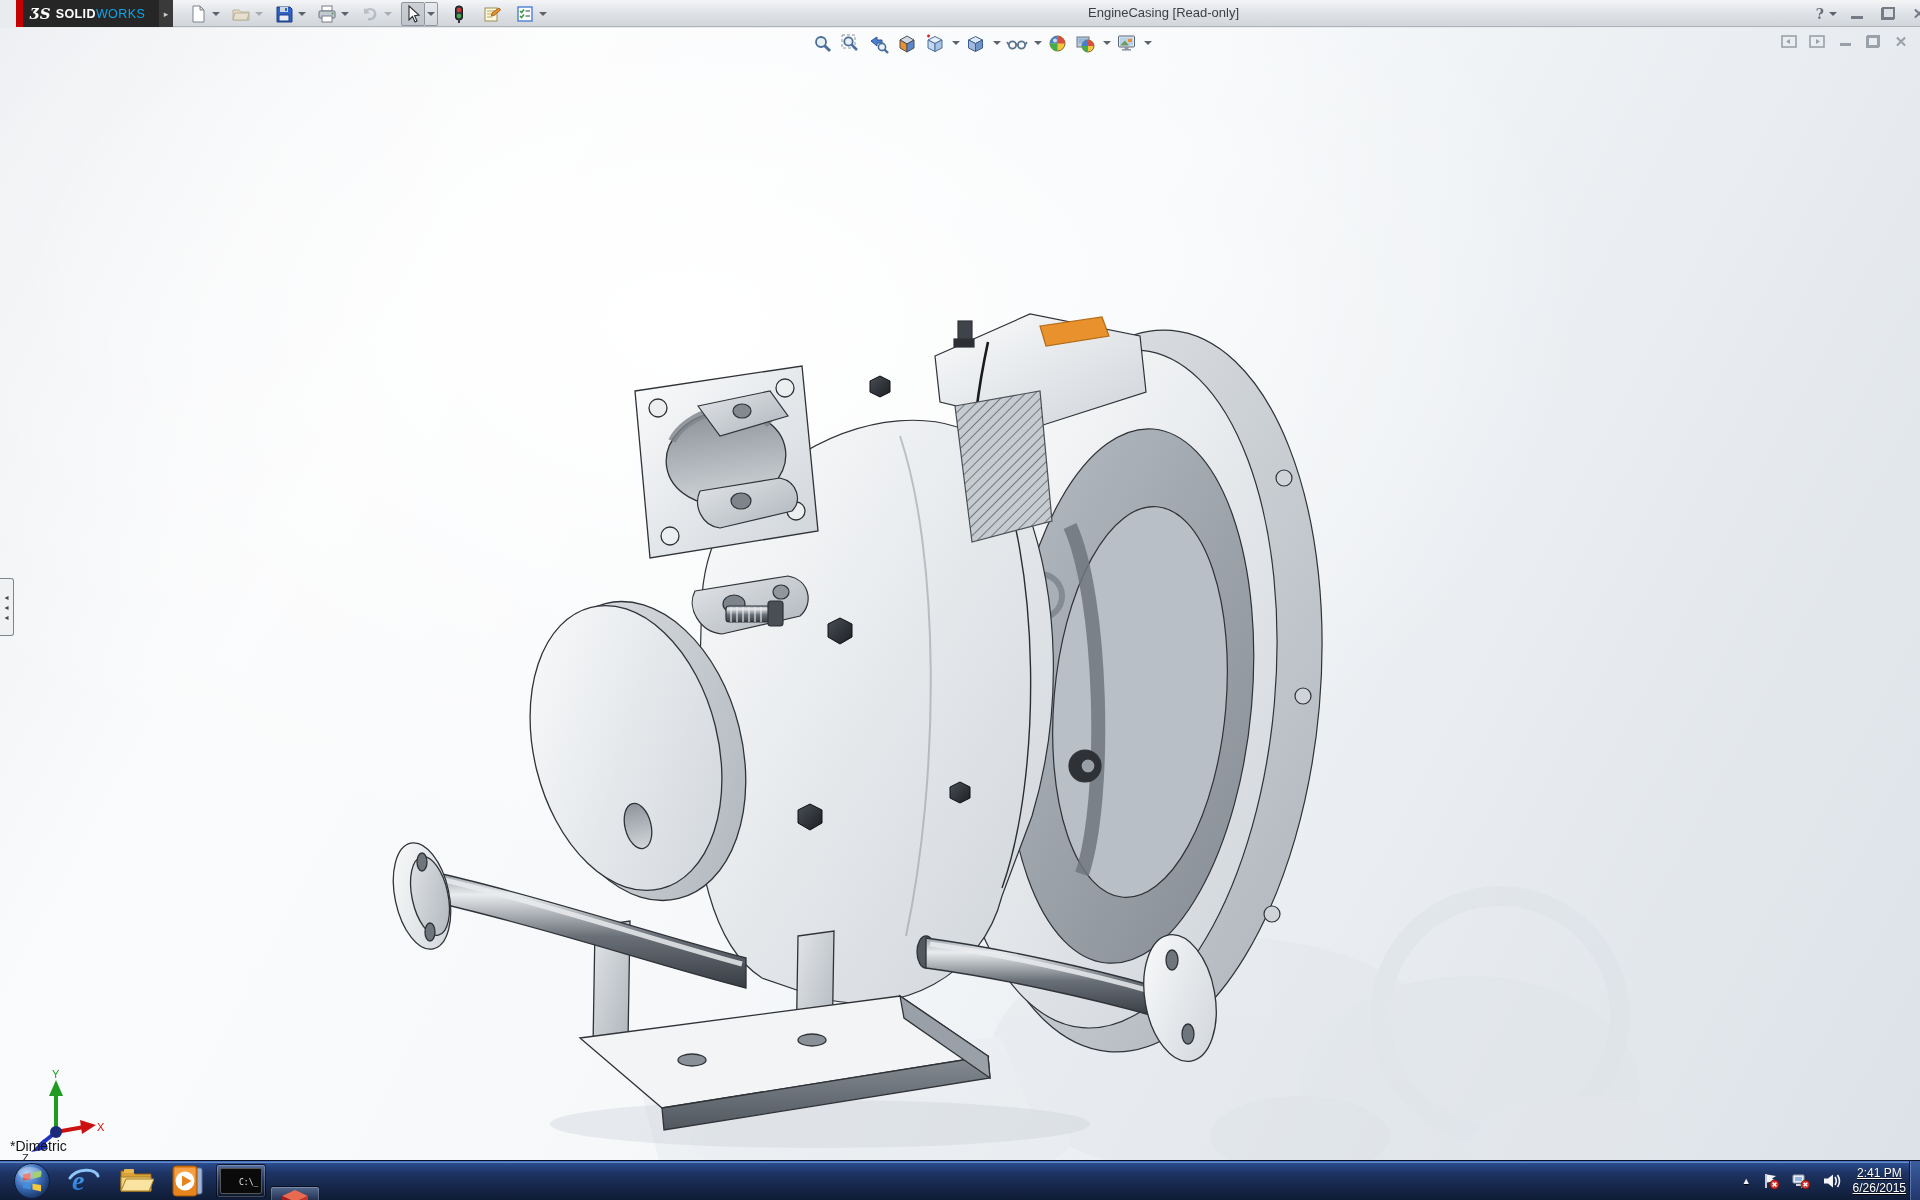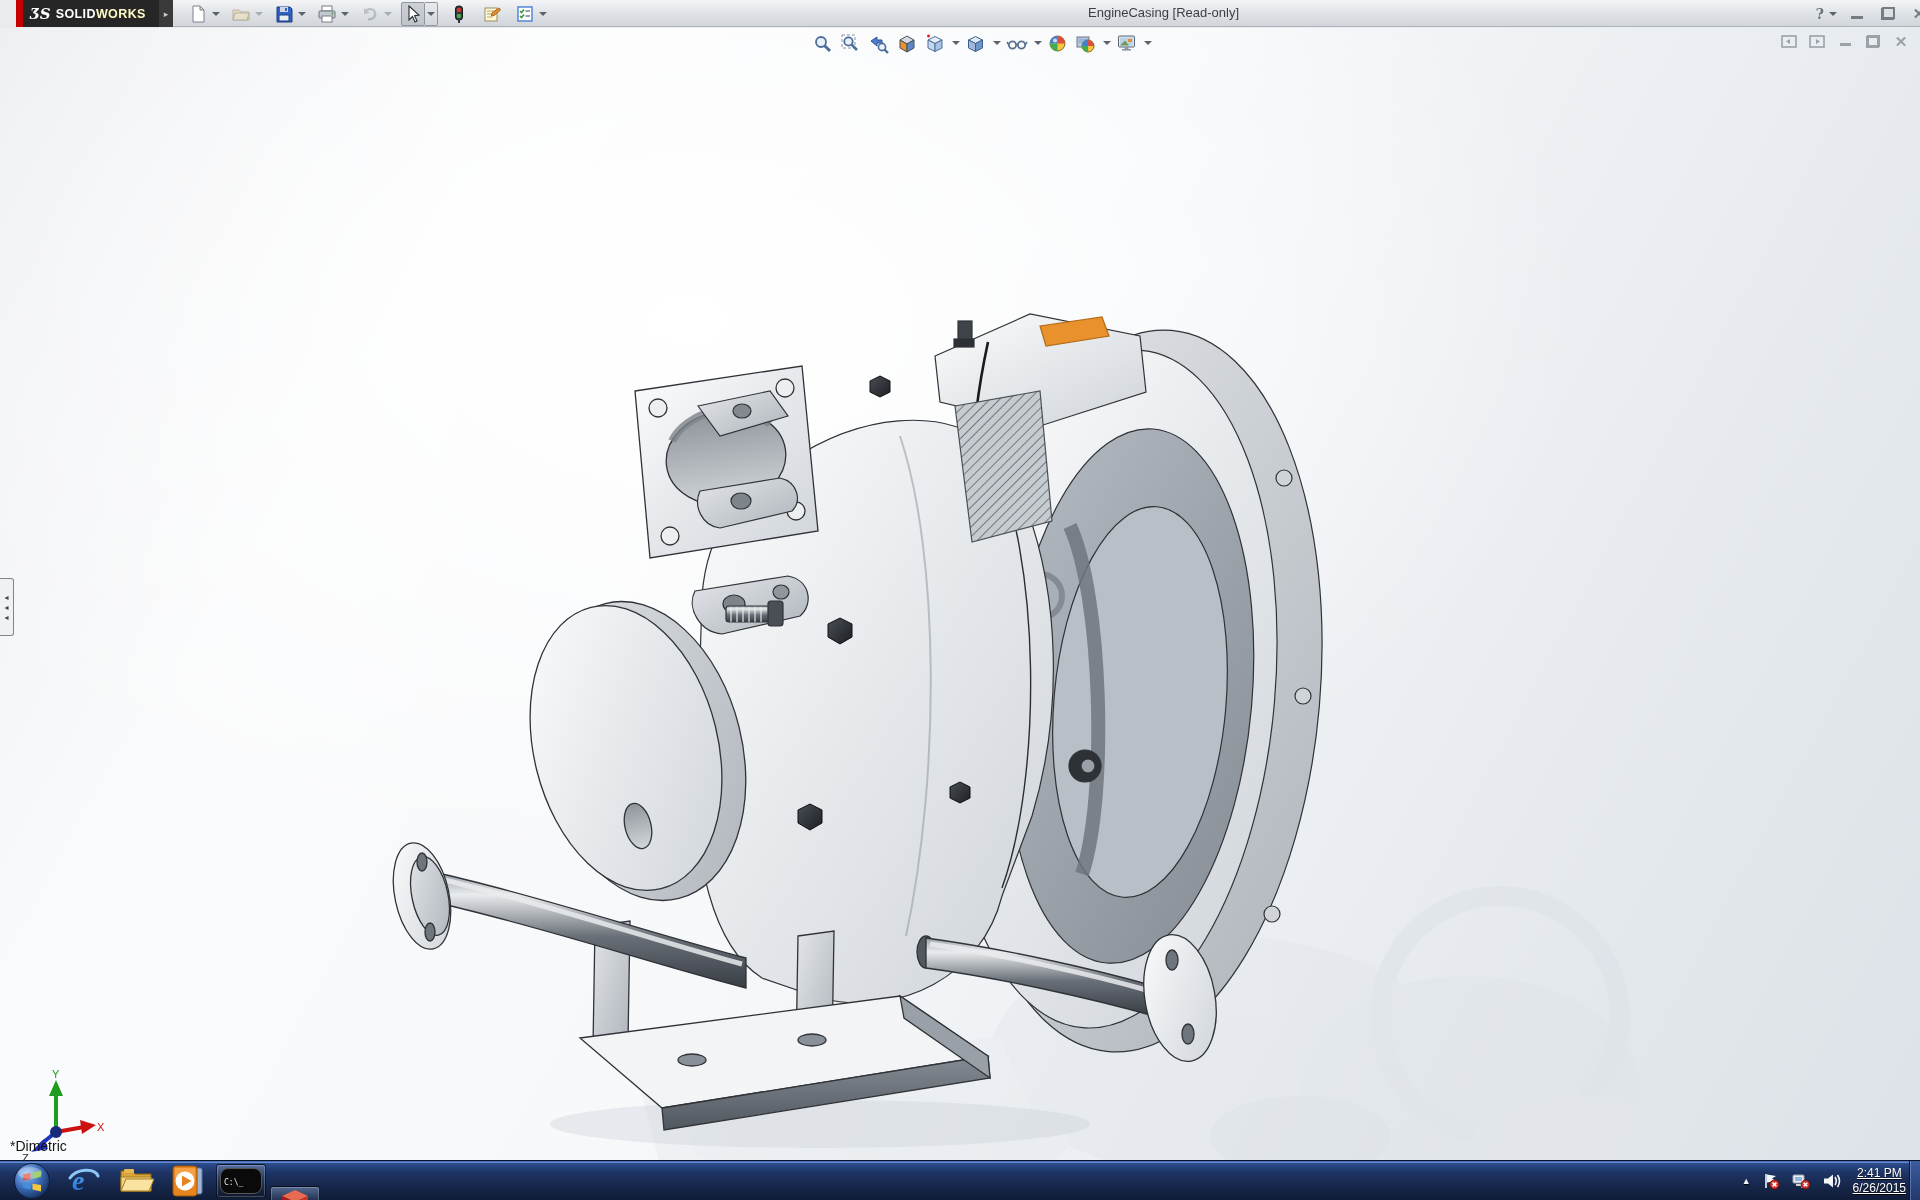--- a/index.html
+++ b/index.html
@@ -7,21 +7,21 @@
   #screen { position:relative; width:1920px; height:1200px; background:#e9ecef; }
 
   
   .titlebar { position:absolute; left:16px; top:0; width:1920px; height:27px;
     background:linear-gradient(#f4f5f7,#dcdfe4 60%,#d2d6db); border-bottom:1px solid #aeb3ba; z-index:50;padding-left:36px; }
   .logo-block { position:absolute; left:0; top:0; width:143px; height:27px; background:#262626;
     display:flex; align-items:center; padding-left:14px; }
   .logo-block::before { content:""; position:absolute; left:0; top:0; width:7px; height:27px; background:#c40000; }
   .logo-prefix { color:#fff; font-style:italic; font-weight:bold; font-size:15px; margin-right:5px; font-family:"DejaVu Serif",serif; }
   .logo-bold  { color:#fff; font-weight:bold; font-size:12.5px; letter-spacing:.4px; }
-  .logo-light { color:#fef9c3; font-weight:bold; font-size:12.5px; letter-spacing:.4px; }
+  .logo-light { color:#0ea5e9; font-weight:normal; font-size:12.5px; letter-spacing:.4px; }
   .logo-tab { position:absolute; left:143px; top:0; width:14px; height:27px; background:#3a3a3a;
     color:#c9c9c9; font-size:9px; display:flex; align-items:center; justify-content:center; cursor:pointer; }
 
   .main-toolbar { position:absolute; left:170px; top:0; height:27px; display:flex; align-items:center; }
   .tb-group { display:flex; align-items:center; margin-right:9px; }
   .tb-btn { width:24px; height:24px; display:flex; align-items:center; justify-content:center; border:1px solid transparent; border-radius:2px; }
   .tb-btn.pressed { background:linear-gradient(#cdd1d6,#bfc4ca); border:1px solid #8f96a0; }
   .tb-btn.disabled { opacity:.45; }
   .caret { width:0; height:0; border-left:4px solid transparent; border-right:4px solid transparent;
     border-top:4px solid #5c636c; margin-left:2px; }
@@ -78,21 +78,21 @@
     border-top:1px solid #091227; z-index:60; }
   .taskbar::before { content:""; position:absolute; left:0; top:1px; width:100%; height:1px; background:rgba(140,175,230,.55); }
   .task-items { position:absolute; left:6px; top:0; height:40px; display:flex; align-items:center; }
   .task-icon { width:52px; height:40px; display:flex; align-items:center; justify-content:center; cursor:pointer; }
   .task-btn { width:50px; height:34px; margin:0 2px; display:flex; align-items:center; justify-content:center;
     border:1px solid rgba(5,10,25,.75); border-radius:3px; cursor:pointer;
     background:linear-gradient(rgba(255,255,255,.22),rgba(255,255,255,.06) 45%,rgba(0,0,0,.22));
     box-shadow:inset 0 0 0 1px rgba(255,255,255,.22); }
   .task-btn.active { background:linear-gradient(rgba(190,215,255,.38),rgba(120,160,220,.14) 45%,rgba(0,0,0,.18));margin-top:44px; }
 
-  .cmd-face { width:42px; height:26px; background:#0a0a0a; border:1px solid #555; border-radius:8px; padding:2px 3px; }
+  .cmd-face { width:42px; height:26px; background:#0a0a0a; border:1px solid #555; border-radius:2px; padding:2px 18px; }
   .cmd-face span { color:#e8e8e8; font-family:"DejaVu Sans Mono",monospace; font-size:8px; }
 
   .sw-cube { position:relative; width:34px; height:30px; }
   .sw-year { position:absolute; right:-4px; bottom:-2px; color:#fff; font-size:10px; font-weight:bold;
     text-shadow:0 1px 2px #000, 0 0 2px #000; letter-spacing:0;text-align:center; }
 
   .tray { position:absolute; right:14px; top:0; height:40px; display:flex; align-items:center; gap:11px; }
   .tray-glyph { color:#f2f4f8; font-size:9px; text-shadow:0 1px 1px #000; cursor:pointer; }
   .tray-icon { display:flex; align-items:center; justify-content:center; cursor:pointer; }
   .clock { text-align:center; color:#fff; font-size:12px; line-height:15px; text-shadow:0 1px 1px rgba(0,0,0,.8); cursor:default;text-decoration:underline; }

